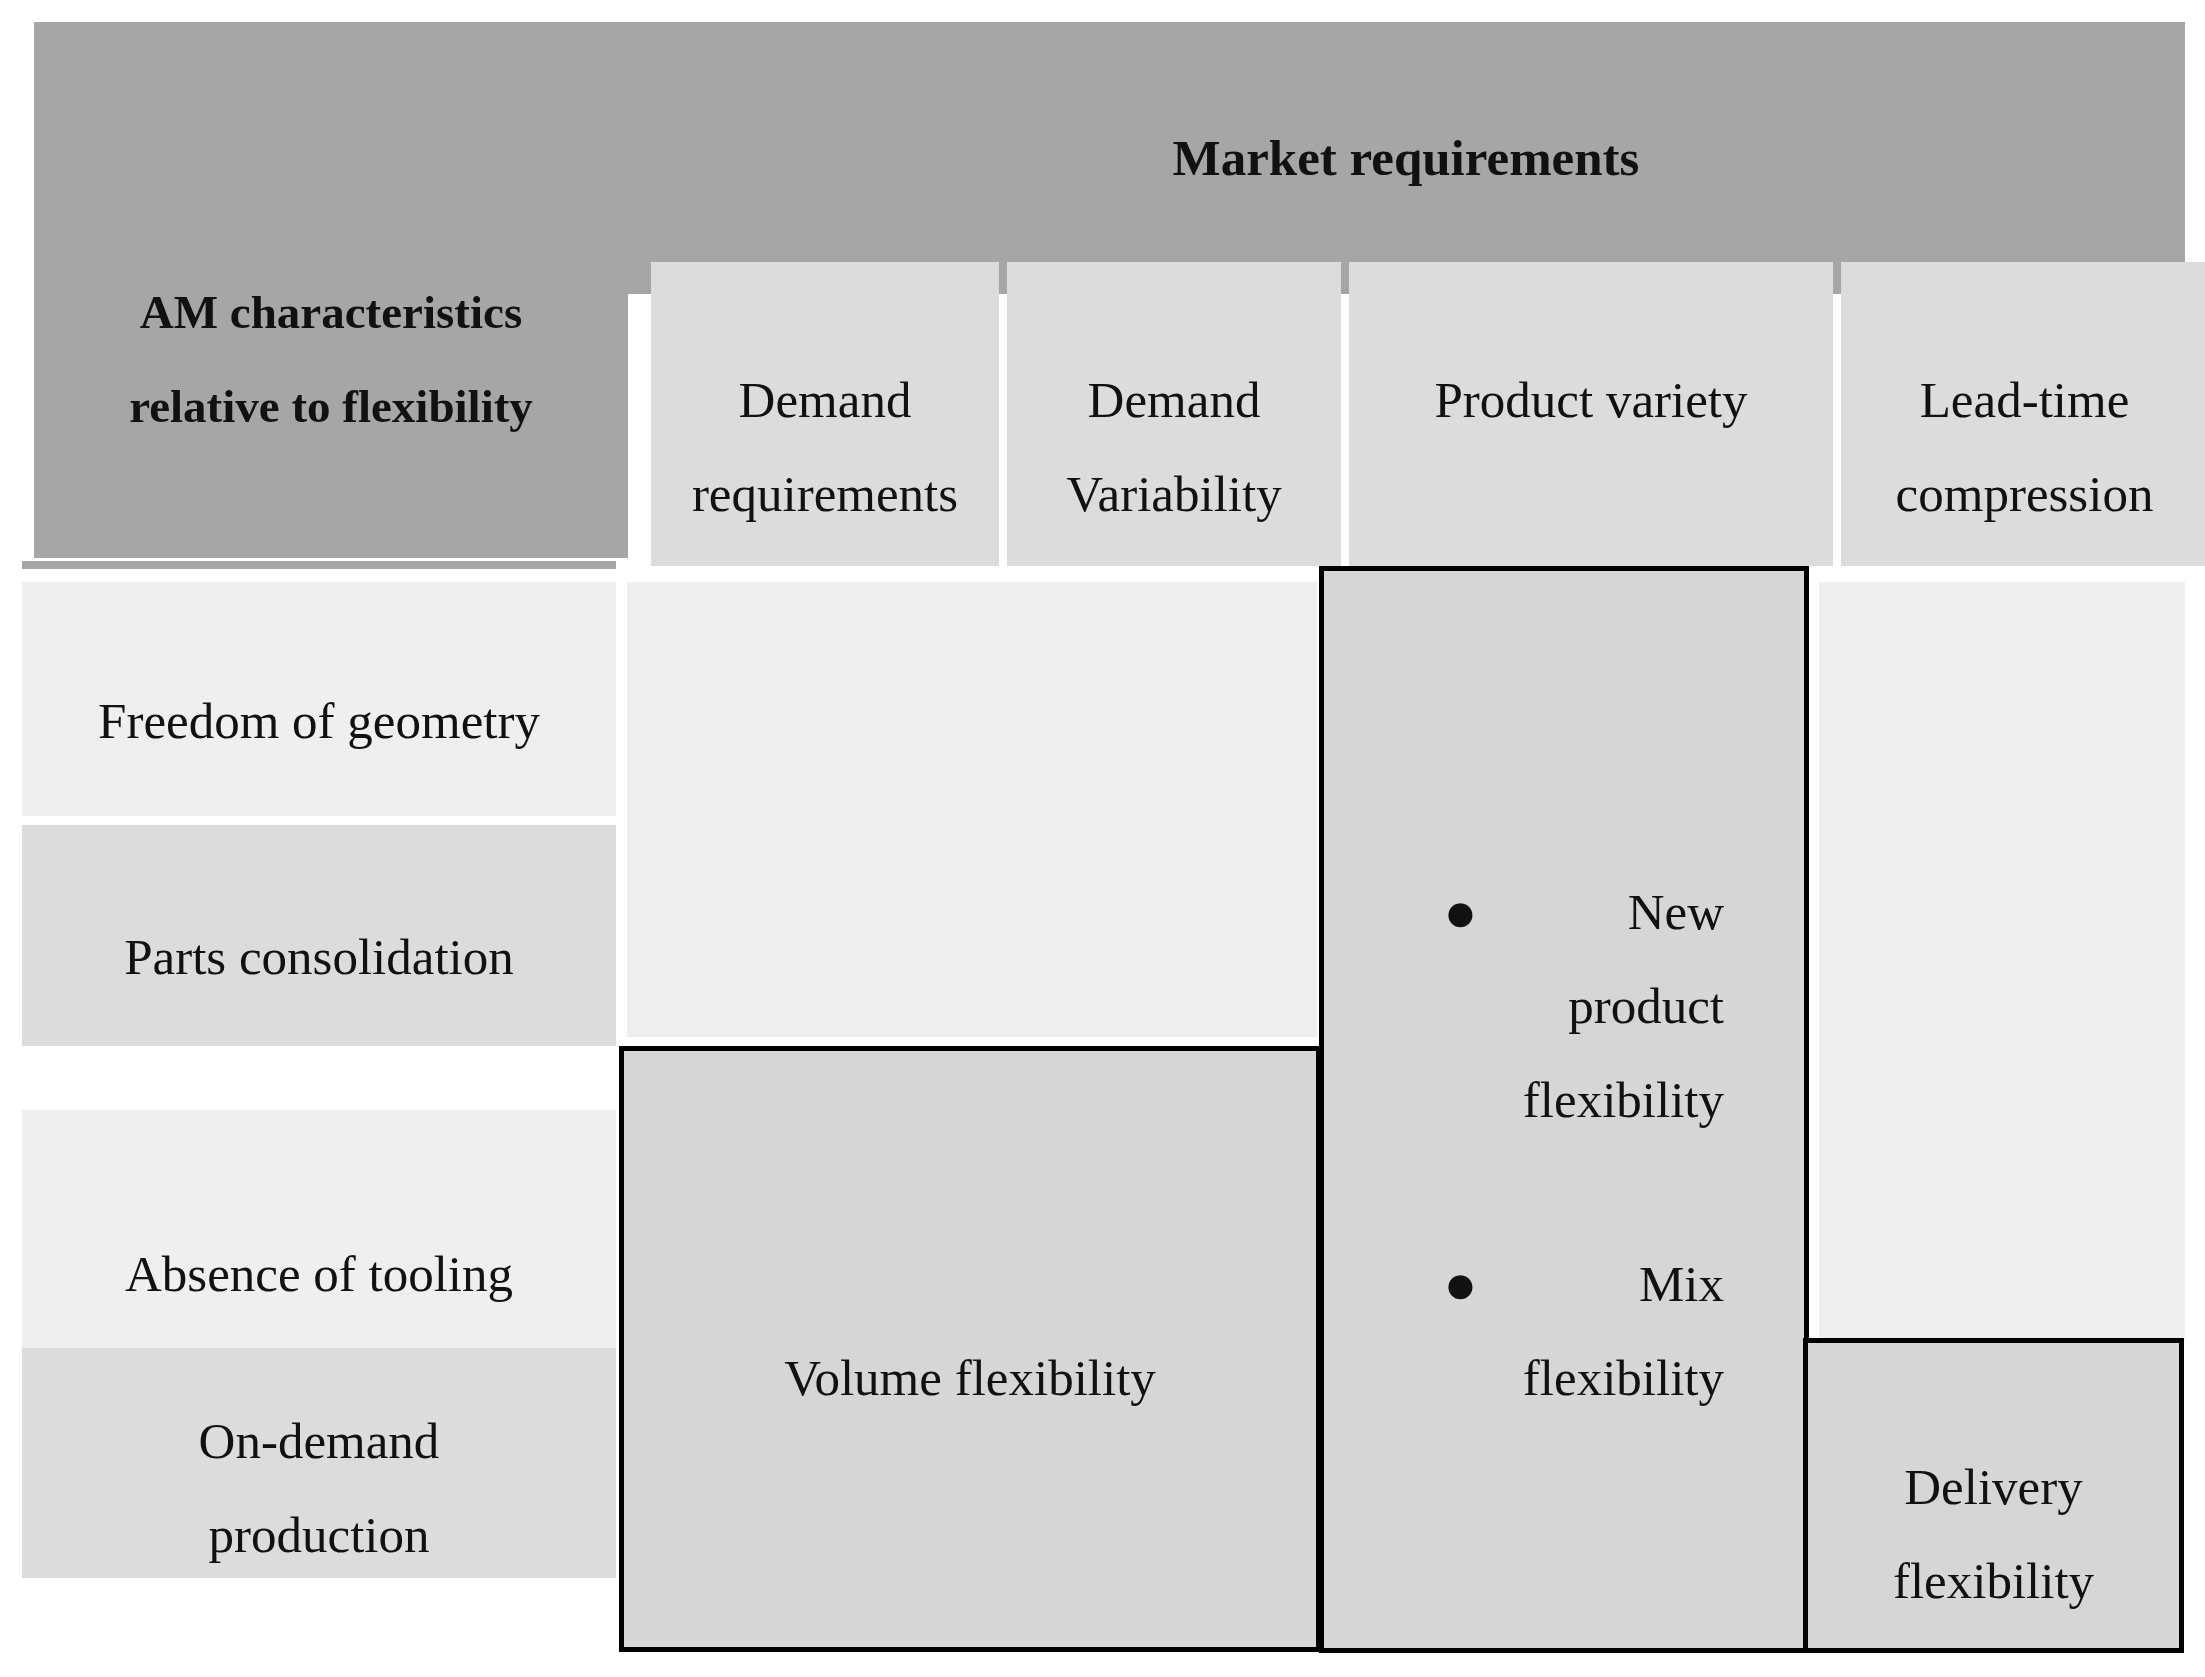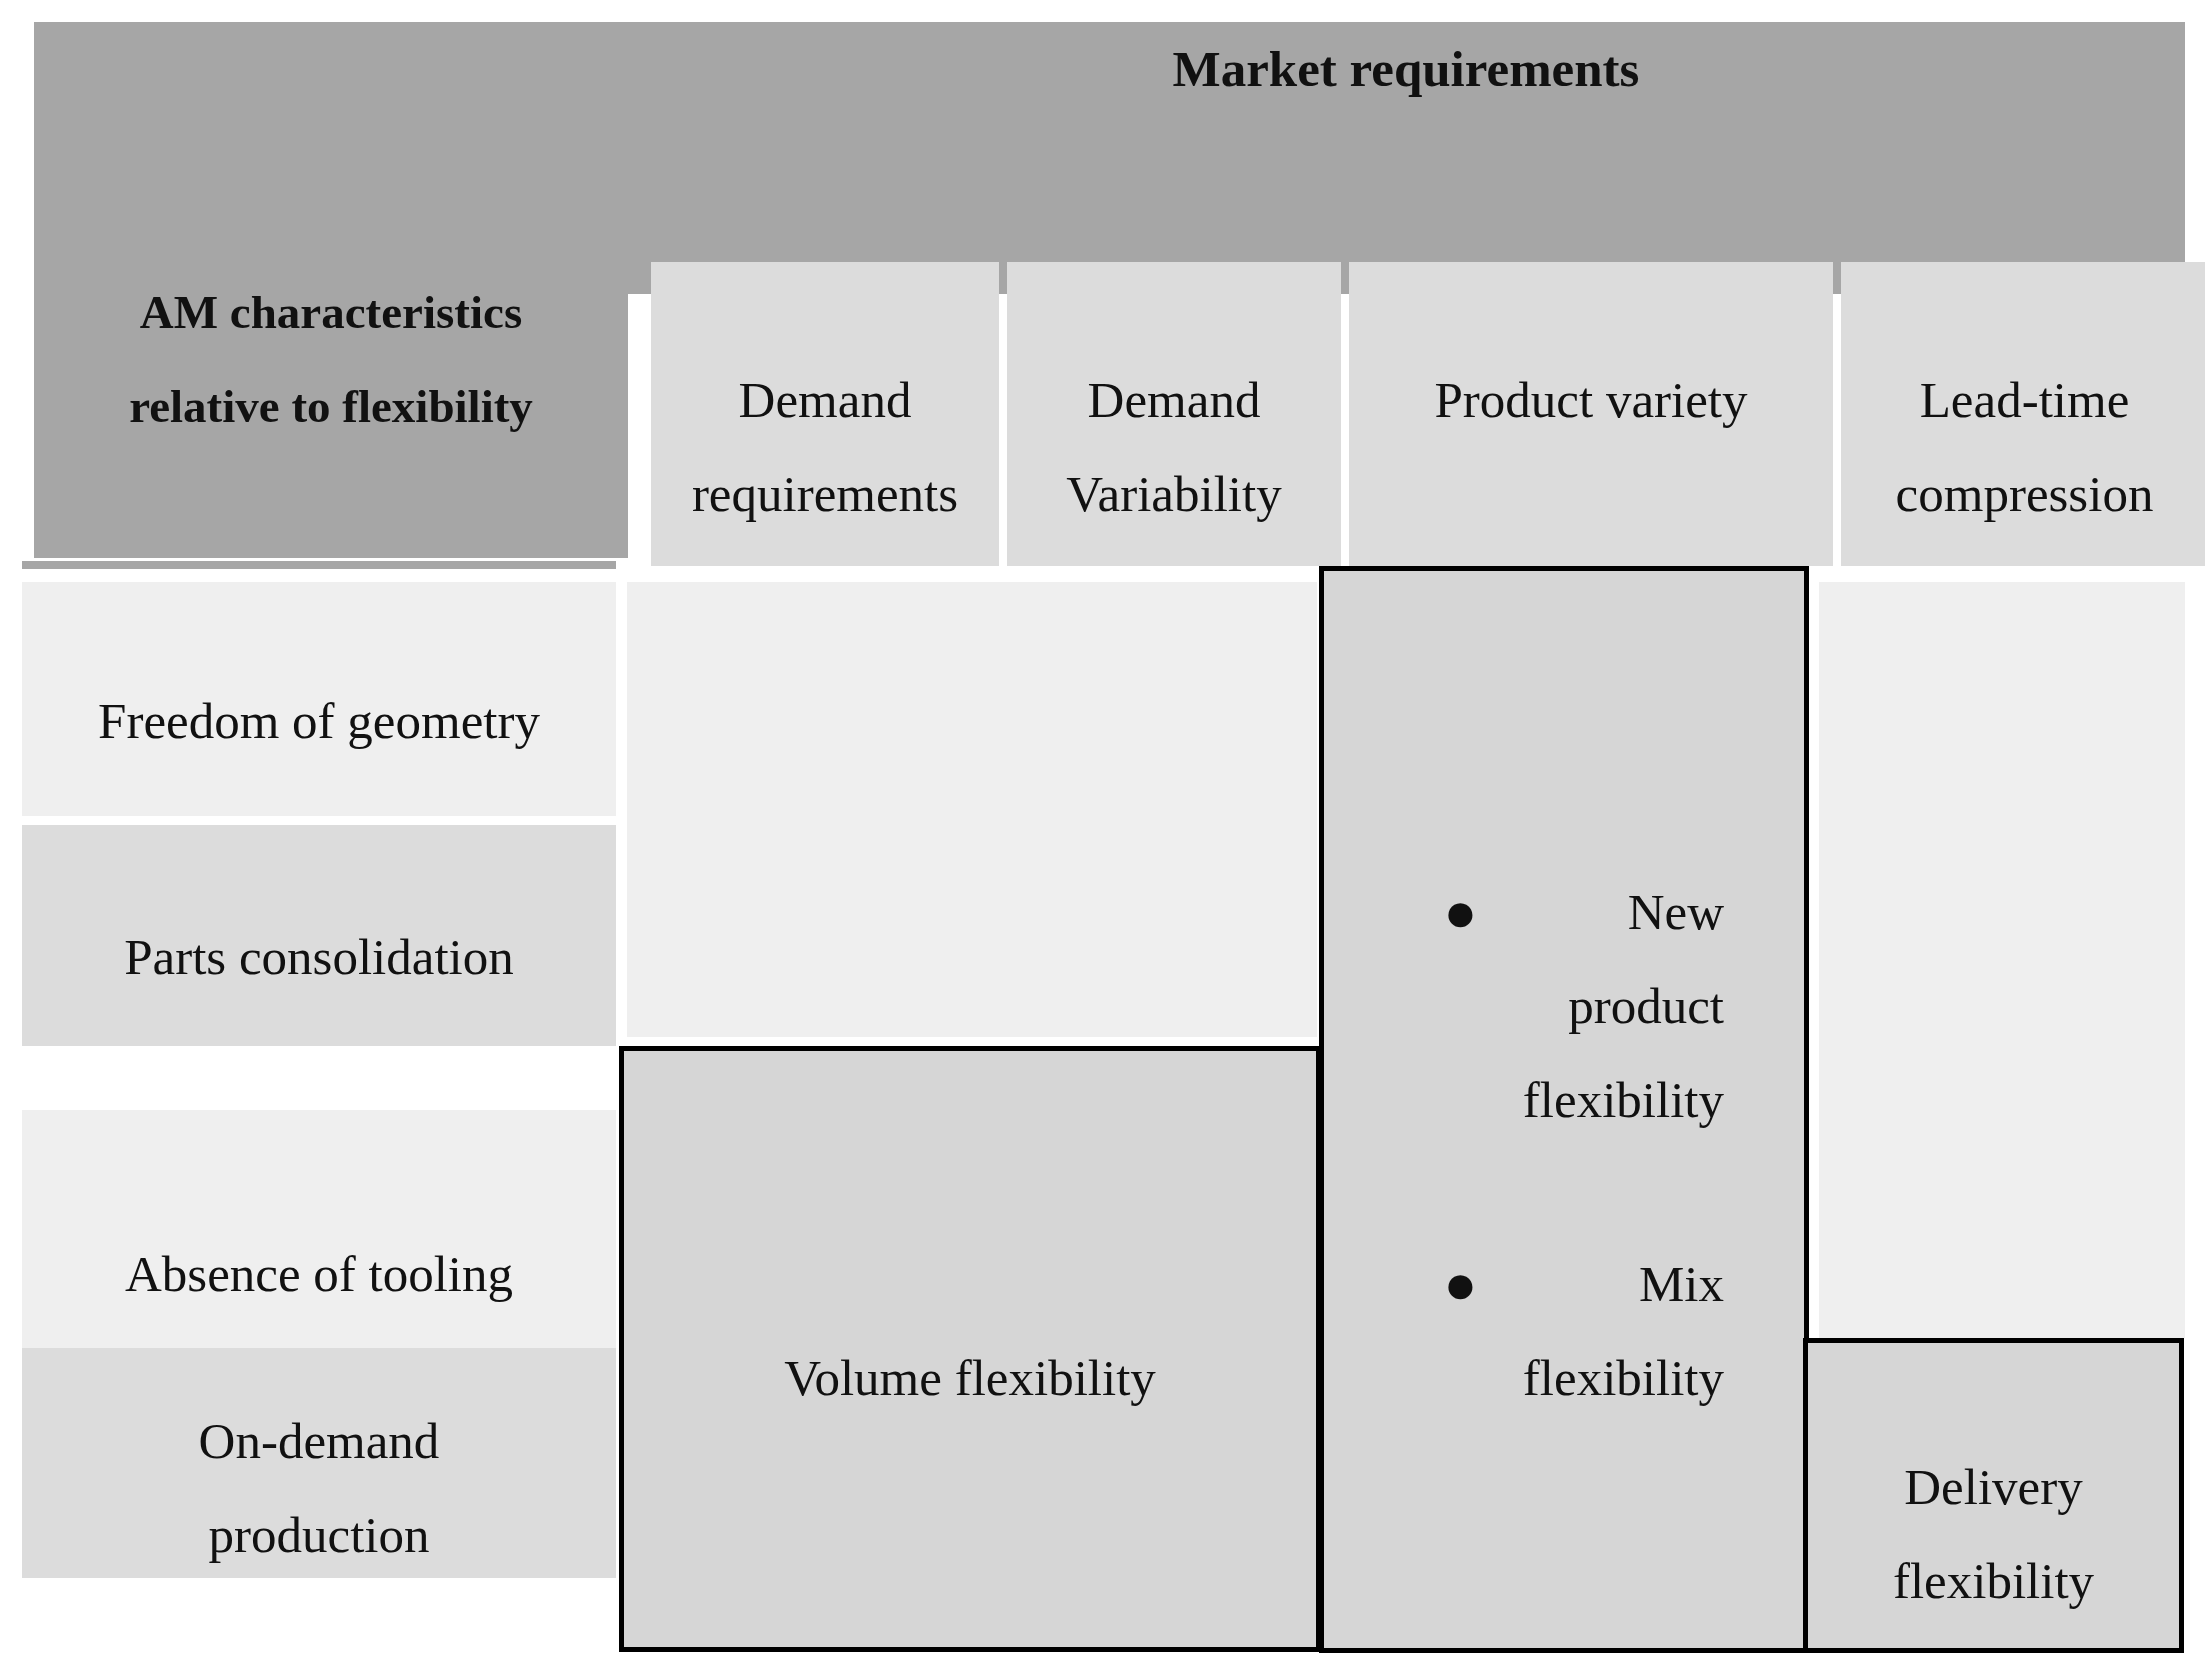--- a/index.html
+++ b/index.html
@@ -37,20 +37,21 @@
   .corner-strip {
     position: absolute;
     left: 22px; top: 561px; width: 594px; height: 7.8px;
     background: #a6a6a6;
   }
 
   
   .market {
     left: 627px; top: 22px; width: 1558px; height: 272px;
     background: #a6a6a6;
+    justify-content: center;
   }
   .market .line { font-weight: bold; }
 
   
   .subhead {
     top: 262px; height: 304px;
     background: #dcdcdc;
     justify-content: flex-start;
     padding-top: 91px;
     margin-left: 24px;

